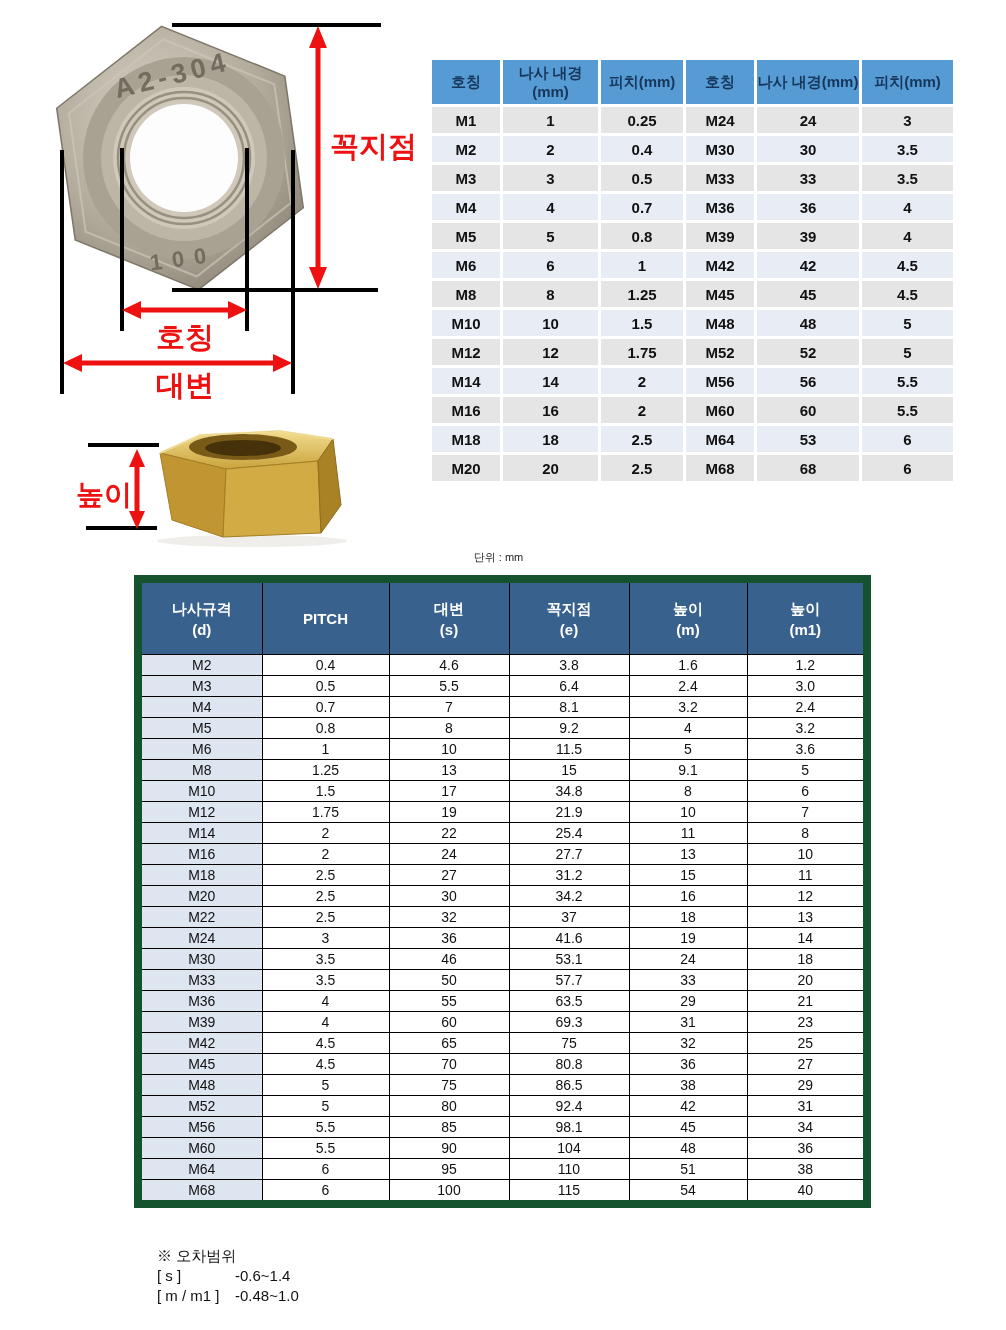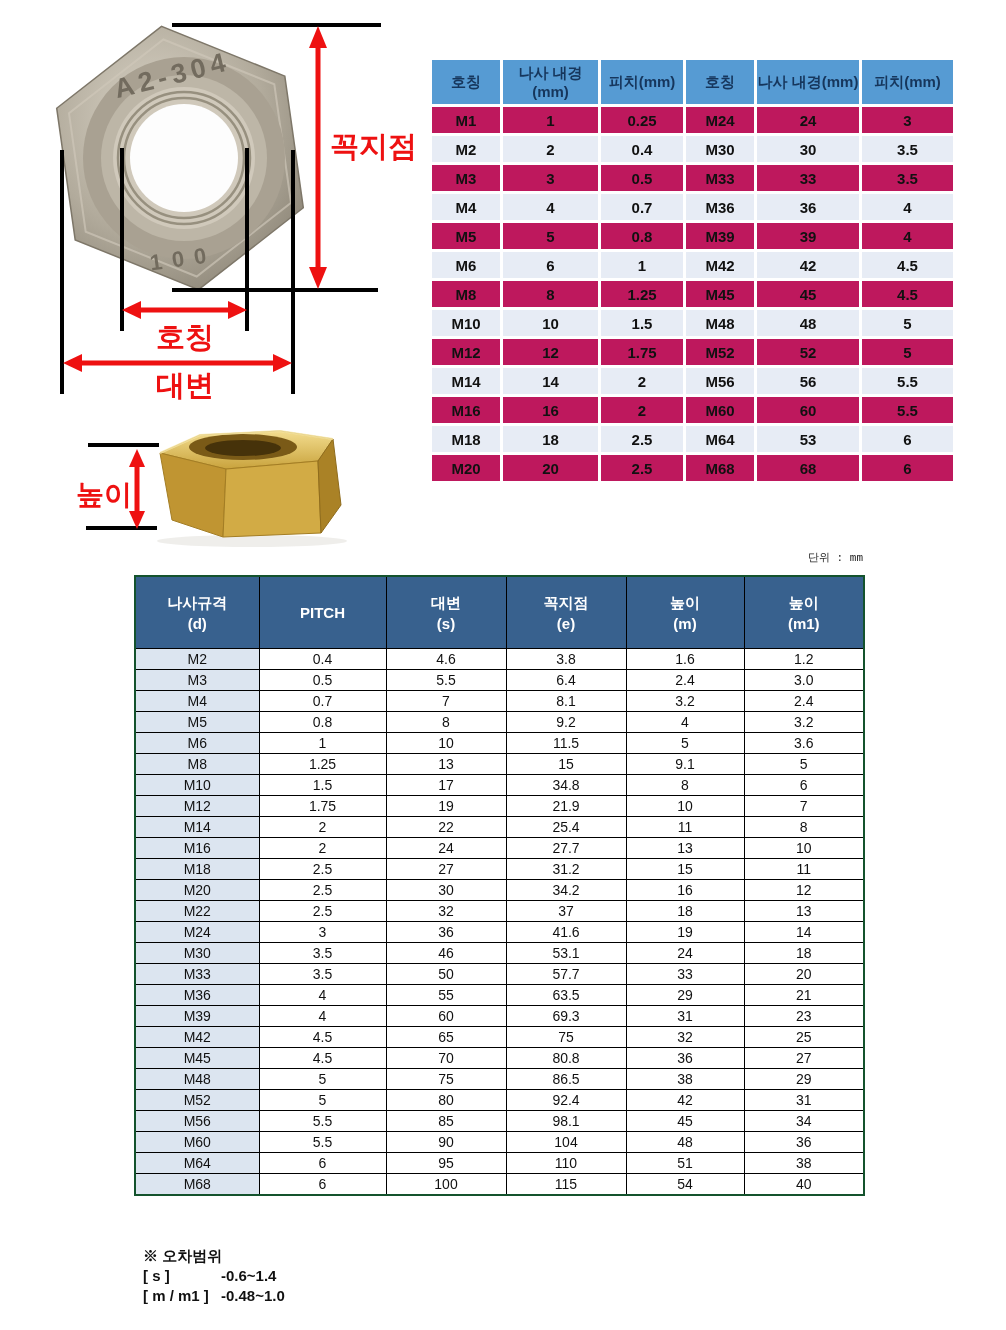--- a/index.html
+++ b/index.html
@@ -7,35 +7,35 @@
   .canvas{position:absolute;left:0;top:0;width:1006px;height:1330px;background:#fff;overflow:hidden;}
 
   .fig{position:absolute;}
   #fig-top{left:0;top:0;width:430px;height:420px;}
   #fig-side{left:30px;top:408px;width:400px;height:150px;}
 
   
   table.pitch{position:absolute;left:429px;top:57px;border-collapse:separate;border-spacing:3px;table-layout:fixed;}
   table.pitch th{background:#569bd3;color:#16365c;font-size:15px;font-weight:bold;height:44px;text-align:center;vertical-align:middle;padding:0;}
   table.pitch td{font-size:15px;font-weight:bold;color:#111;height:26px;text-align:center;vertical-align:middle;padding:0;}
-  table.pitch tr.odd  td{background:#be185d;}
+  table.pitch tr.odd  td{background:#e5e5e5;}
   table.pitch tr.even td{background:#e7ecf5;}
 
   
-  .unit-note{position:absolute;left:134px;top:550px;width:729px;text-align:right;font-size:11px;color:#222;font-family:Liberation Mono, monospace;}
+  .unit-note{position:absolute;left:134px;top:550px;width:729px;text-align:center;font-size:11px;color:#222;}
 
   
-  table.dim{position:absolute;left:134px;top:575px;width:729px;border-collapse:collapse;table-layout:fixed;border:2px solid #14532d;}
+  table.dim{position:absolute;left:134px;top:575px;width:729px;border-collapse:collapse;table-layout:fixed;border:8px solid #14532d;}
   table.dim th{background:#38618e;color:#fff;border:1px solid #000;height:71px;font-size:15px;font-weight:bold;text-align:center;vertical-align:middle;padding:0;}
   table.dim th div{line-height:21px;}
   table.dim td{border:1px solid #000;height:20px;line-height:20px;font-size:14px;color:#111;text-align:center;vertical-align:middle;padding:0;background:#fff;}
   table.dim td:first-child{background:#dce5f0;}
 
   
-  .footnote{position:absolute;left:143px;top:1246px;font-size:15px;font-weight:bold;color:#111;line-height:20px;}
+  .footnote{position:absolute;left:157px;top:1246px;font-size:15px;font-weight:normal;color:#111;line-height:20px;}
   .fn-row{display:flex;}
   .fn-key{display:inline-block;width:78px;}
   .fn-val{display:inline-block;text-align:right;}
 
   svg text.red-label{fill:#ee1111;font-weight:bold;font-family:"Liberation Sans",sans-serif;}
   svg text.stamp{fill:#6e675a;font-weight:bold;font-family:"Liberation Sans",sans-serif;opacity:.92;}
 </style>
 </head>
 <body>
 

